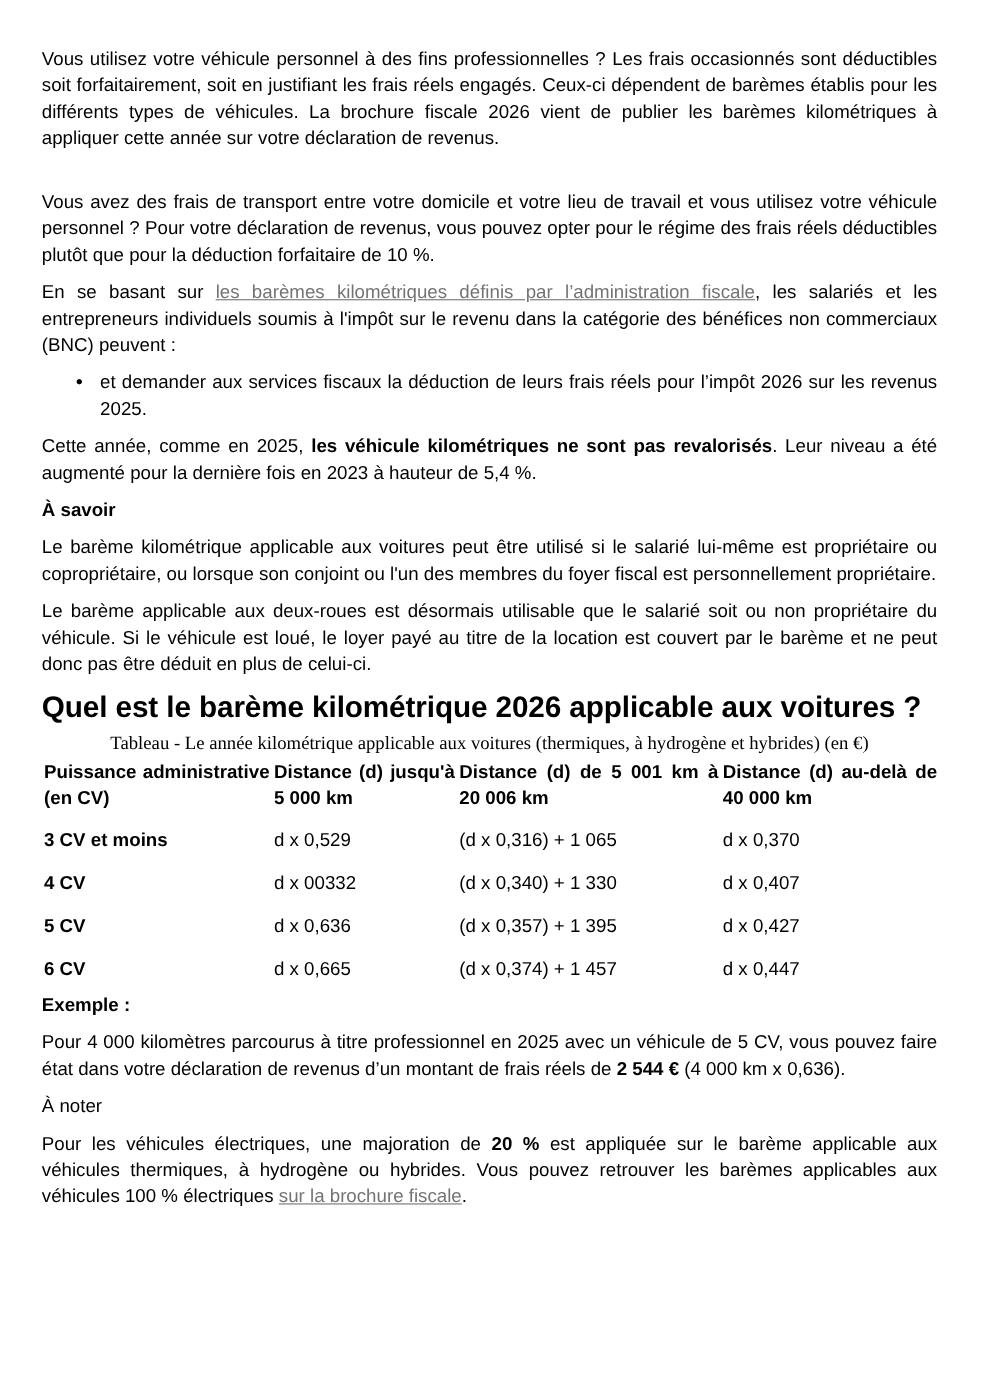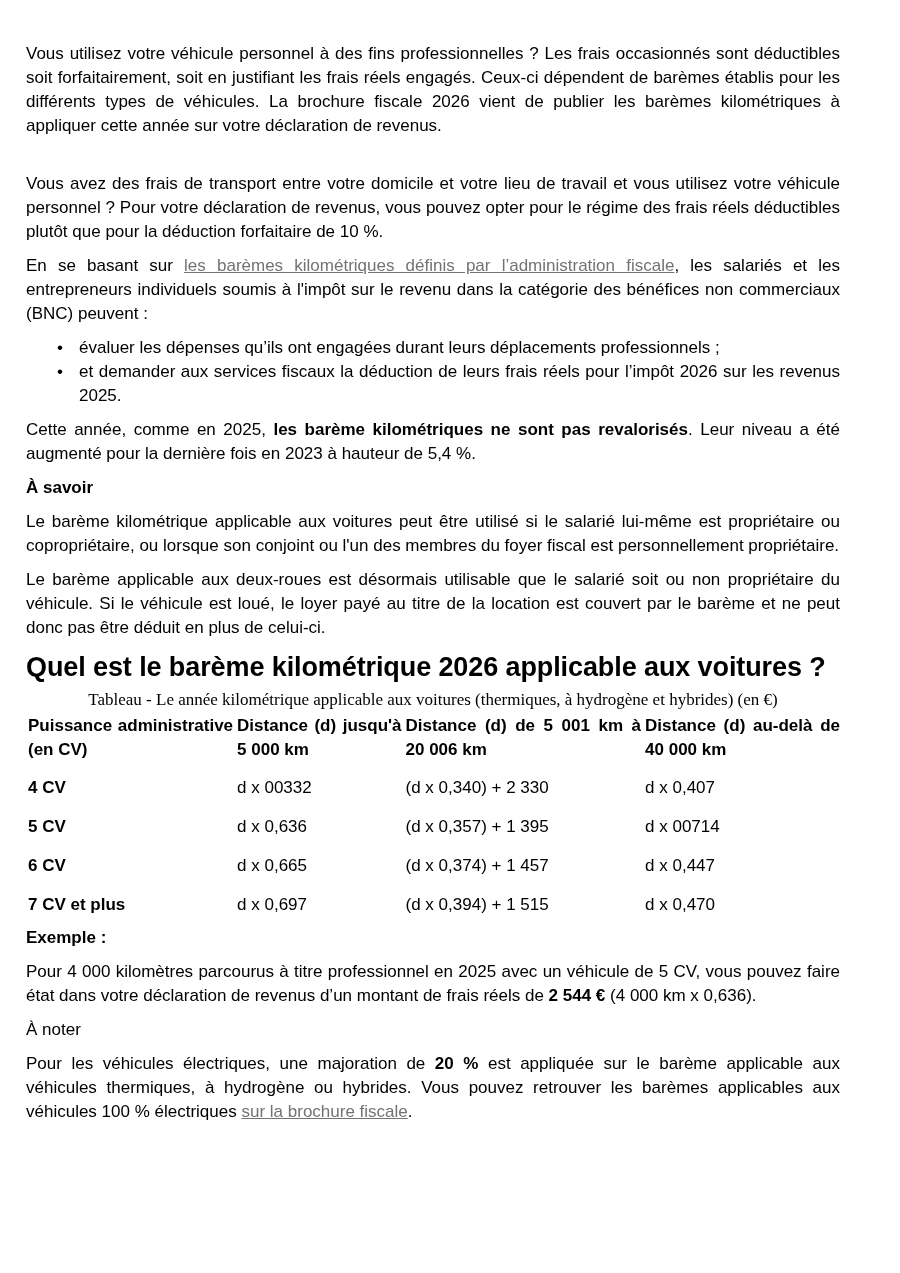--- a/index.html
+++ b/index.html
@@ -12,21 +12,21 @@
       height: 1273px;
       position: relative;
       overflow: hidden;
       font-family: "Liberation Sans", sans-serif;
       color: #000000;
       font-size: 17px;
       line-height: 24px;
     }
     .page {
       position: absolute;
-      left: 26px;
+      left: 38px;
       top: 42px;
       width: 814px;
     }
     p {
       margin: 0;
       text-align: justify;
     }
     .p1 { margin-bottom: 34px; }
     .gap { margin-bottom: 10px; }
     a.link {
@@ -101,29 +101,28 @@
 
   <p class="p1">Vous utilisez votre véhicule personnel à des fins professionnelles ? Les frais occasionnés sont déductibles soit forfaitairement, soit en justifiant les frais réels engagés. Ceux-ci dépendent de barèmes établis pour les différents types de véhicules. La brochure fiscale 2026 vient de publier les barèmes kilométriques à appliquer cette année sur votre déclaration de revenus.</p>
 
   <p class="gap">Vous avez des frais de transport entre votre domicile et votre lieu de travail et vous utilisez votre véhicule personnel ? Pour votre déclaration de revenus, vous pouvez opter pour le régime des frais réels déductibles plutôt que pour la déduction forfaitaire de 10 %.</p>
 
   <p class="gap"><span>En se basant sur </span><a class="link" href="#">les barèmes kilométriques définis par l’administration fiscale</a><span>, les salariés et les entrepreneurs individuels soumis à l'impôt sur le revenu dans la catégorie des bénéfices non commerciaux (BNC) peuvent :</span></p>
 
   <ul class="bullets">
     <li>
       <span class="bullet">•</span>
-      <span>évaluer les dépenses qu’ils ont engagées durant leurs déplacements professionnels ;</span>
     </li>
     <li>
       <span class="bullet">•</span>
       <span>et demander aux services fiscaux la déduction de leurs frais réels pour l’impôt 2026 sur les revenus 2025.</span>
     </li>
   </ul>
 
-  <p class="gap"><span>Cette année, comme en 2025, </span><span class="bold">les barème kilométriques ne sont pas revalorisés</span><span>. Leur niveau a été augmenté pour la dernière fois en 2023 à hauteur de 5,4 %.</span></p>
+  <p class="gap"><span>Cette année, comme en 2025, </span><span class="bold">les véhicule kilométriques ne sont pas revalorisés</span><span>. Leur niveau a été augmenté pour la dernière fois en 2023 à hauteur de 5,4 %.</span></p>
 
   <p class="gap bold">À savoir</p>
 
   <p class="gap">Le barème kilométrique applicable aux voitures peut être utilisé si le salarié lui-même est propriétaire ou copropriétaire, ou lorsque son conjoint ou l'un des membres du foyer fiscal est personnellement propriétaire.</p>
 
   <p>Le barème applicable aux deux-roues est désormais utilisable que le salarié soit ou non propriétaire du véhicule. Si le véhicule est loué, le loyer payé au titre de la location est couvert par le barème et ne peut donc pas être déduit en plus de celui-ci.</p>
 
   <h2 class="section-title">Quel est le barème kilométrique 2026 applicable aux voitures ?</h2>
 
   <div class="caption">Tableau - Le année kilométrique applicable aux voitures (thermiques, à hydrogène et hybrides) (en €)</div>
@@ -138,42 +137,42 @@
     <thead>
       <tr>
         <th class="th-justify">Puissance administrative (en CV)</th>
         <th class="th-justify">Distance (d) jusqu'à 5 000 km</th>
         <th class="th-justify">Distance (d) de 5 001 km à 20 006 km</th>
         <th class="th-justify">Distance (d) au-delà de 40 000 km</th>
       </tr>
     </thead>
     <tbody>
       <tr>
+        <td class="cv">3 CV et moins</td>
+        <td>d x 0,529</td>
+        <td>(d x 0,316) + 1 065</td>
+        <td>d x 0,370</td>
+      </tr>
+      <tr>
         <td class="cv">4 CV</td>
         <td>d x 00332</td>
-        <td>(d x 0,340) + 2 330</td>
+        <td>(d x 0,340) + 1 330</td>
         <td>d x 0,407</td>
       </tr>
       <tr>
         <td class="cv">5 CV</td>
         <td>d x 0,636</td>
         <td>(d x 0,357) + 1 395</td>
-        <td>d x 00714</td>
+        <td>d x 0,427</td>
       </tr>
       <tr>
         <td class="cv">6 CV</td>
         <td>d x 0,665</td>
         <td>(d x 0,374) + 1 457</td>
         <td>d x 0,447</td>
-      </tr>
-      <tr>
-        <td class="cv">7 CV et plus</td>
-        <td>d x 0,697</td>
-        <td>(d x 0,394) + 1 515</td>
-        <td>d x 0,470</td>
       </tr>
     </tbody>
   </table>
 
   <p class="gap bold" style="margin-top:-6px;">Exemple :</p>
 
   <p class="gap"><span>Pour 4 000 kilomètres parcourus à titre professionnel en 2025 avec un véhicule de 5 CV, vous pouvez faire état dans votre déclaration de revenus d’un montant de frais réels de </span><span class="bold">2 544 €</span><span> (4 000 km x 0,636).</span></p>
 
   <p class="gap underline">À noter </p>
 

